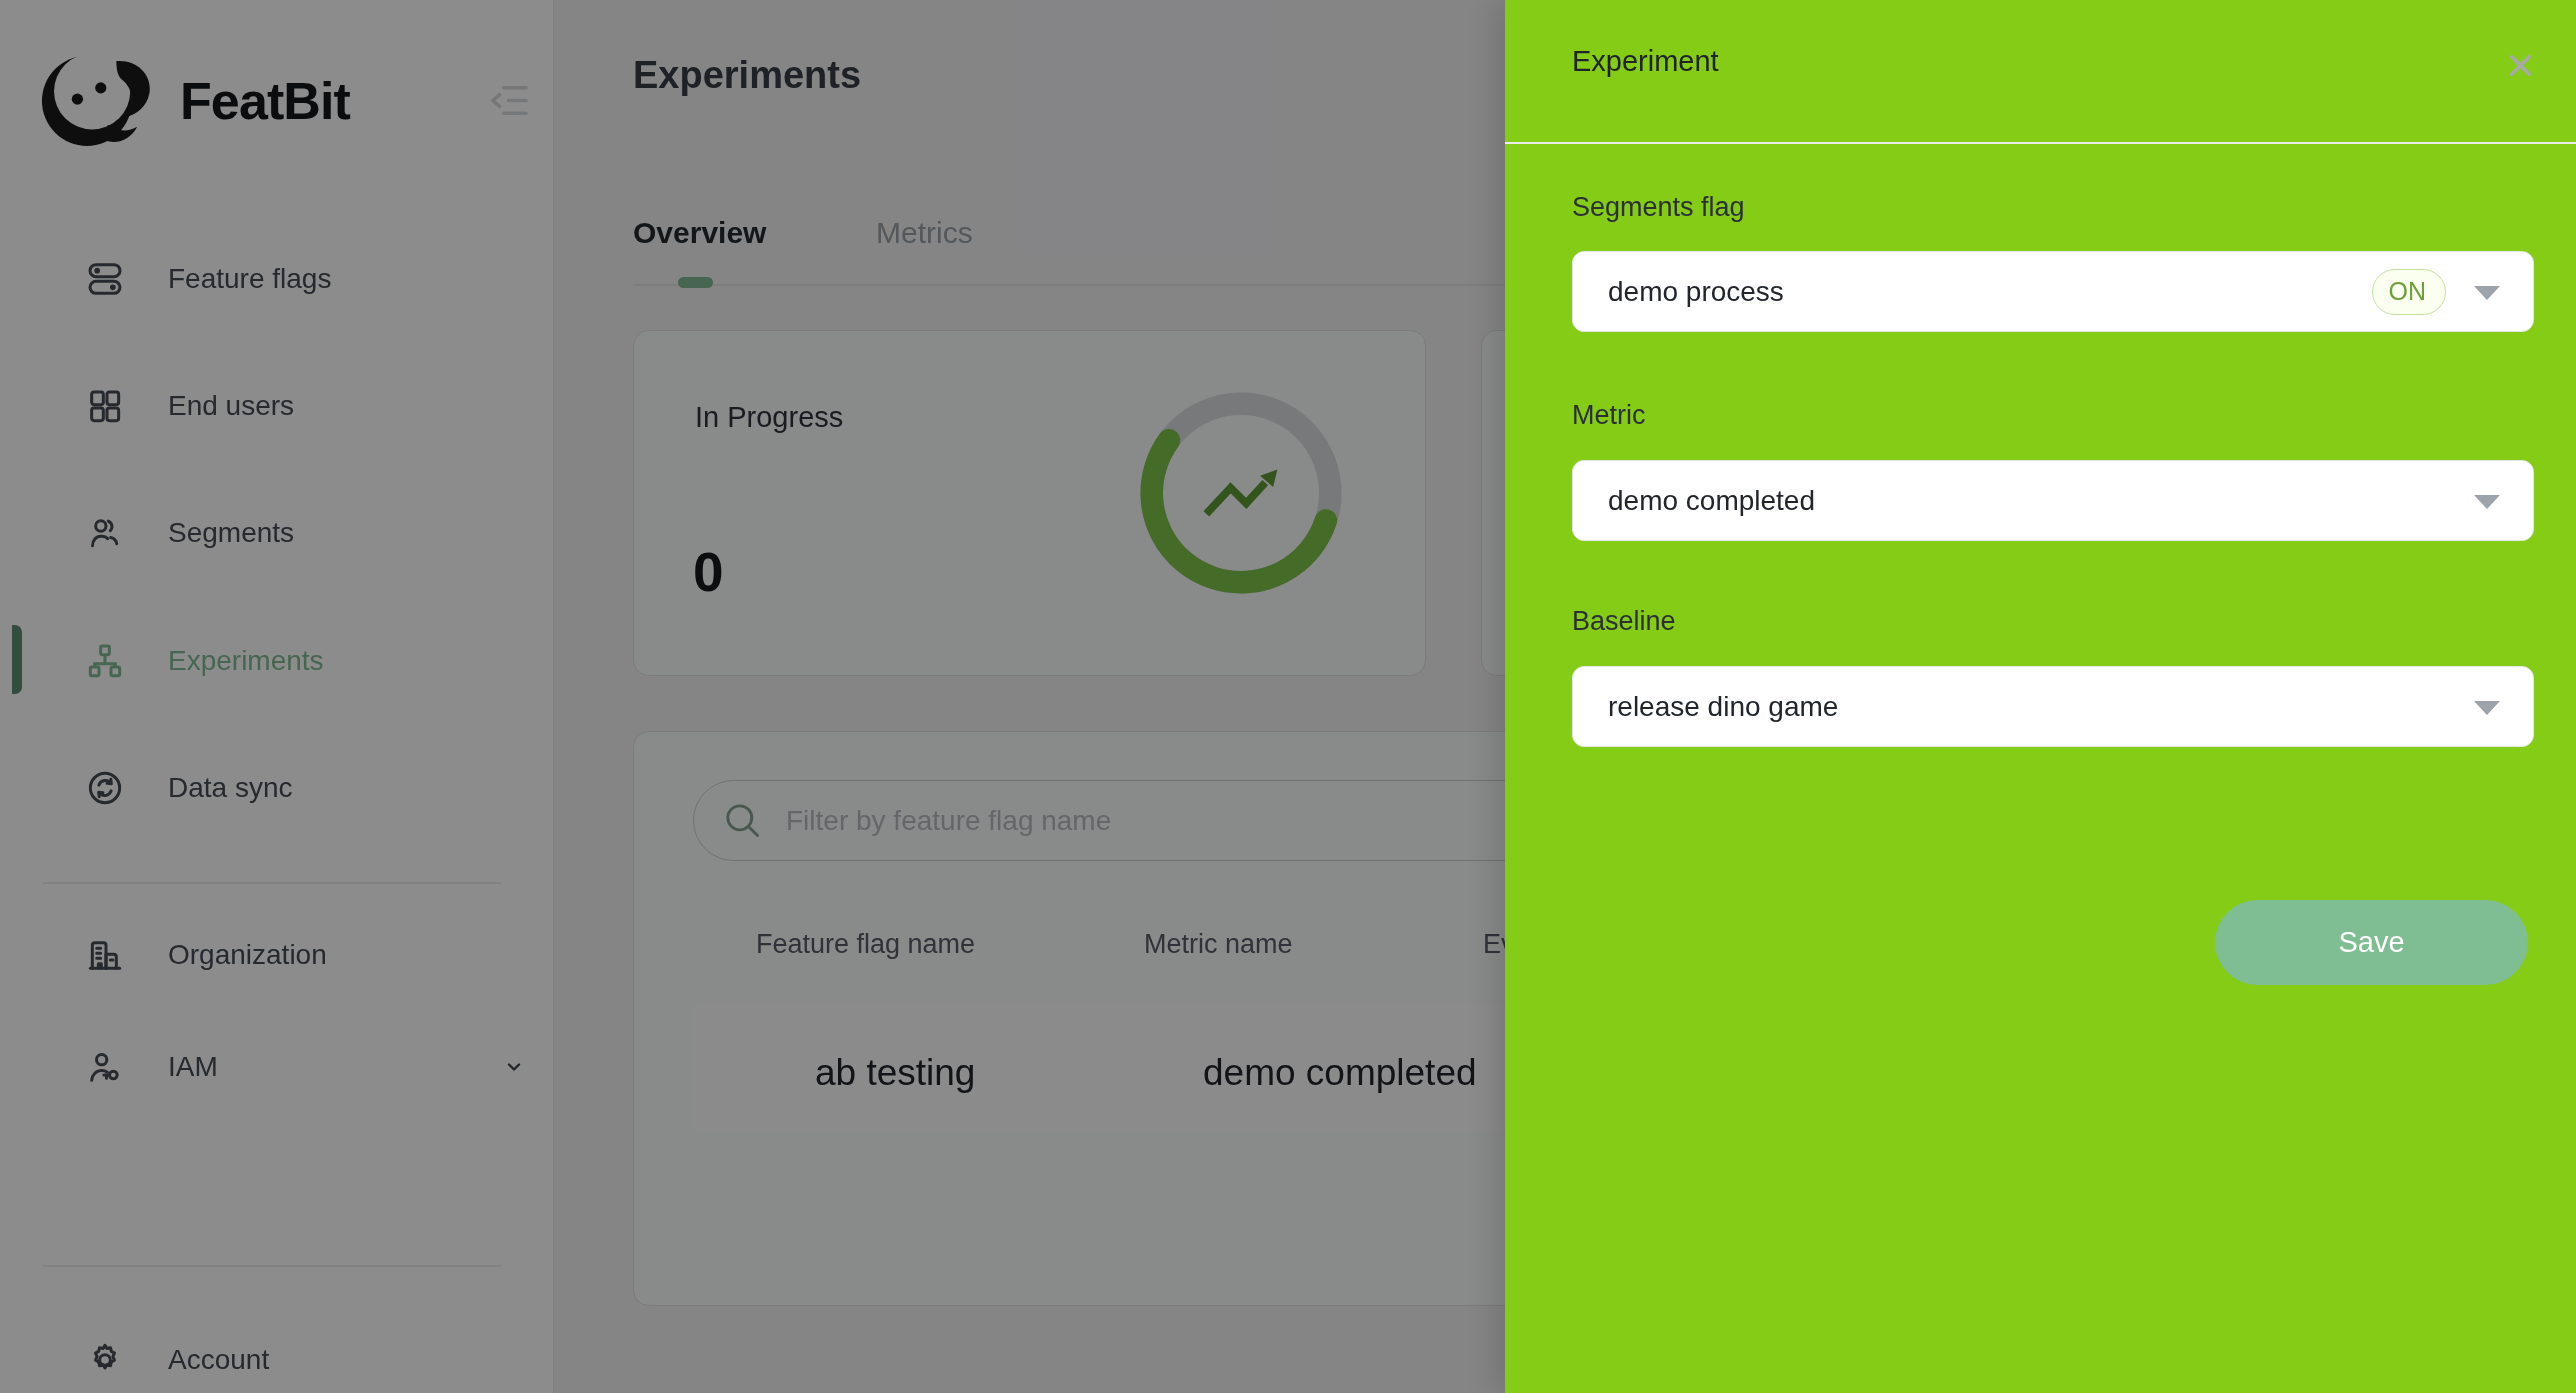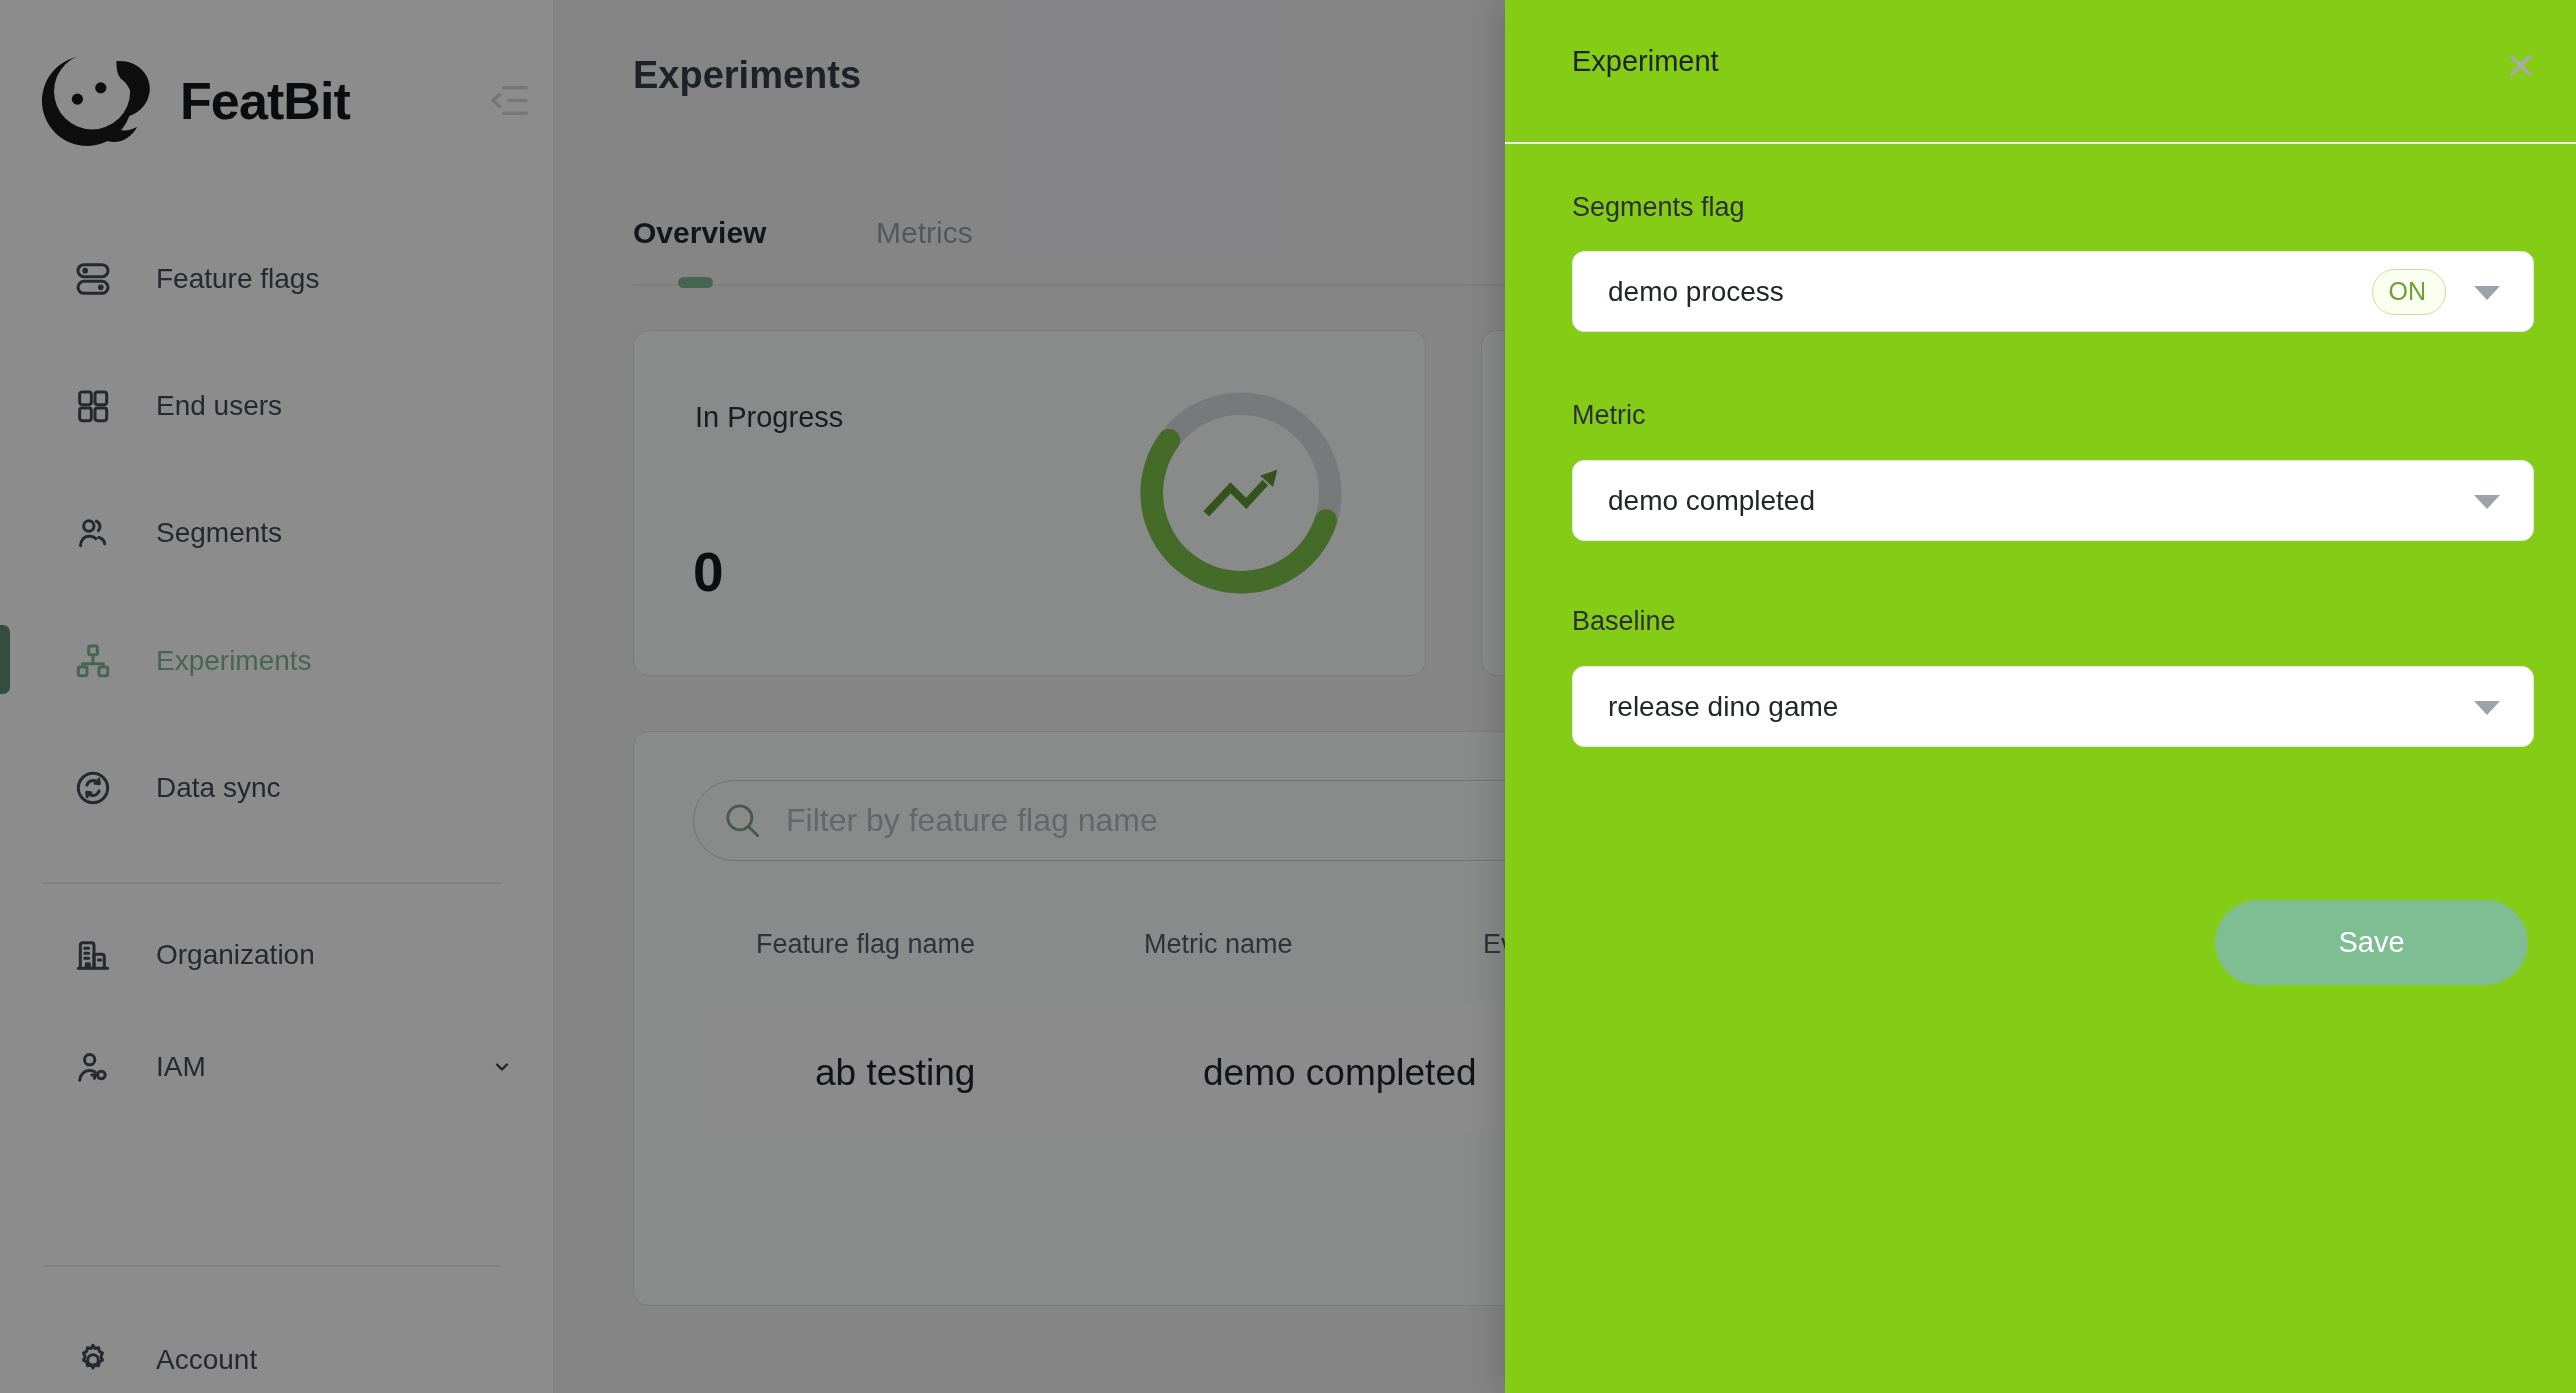--- a/index.html
+++ b/index.html
@@ -18,21 +18,21 @@
 
   
   #sidebar { position:absolute; left:0; top:0; width:554px; height:1394px;
     background:#ffffff; border-right:1.7px solid #e9eaec; z-index:1; }
   .brand-row { position:absolute; left:35px; top:42px; width:484px; height:121px; }
   .brand-logo { position:absolute; left:0; top:0; width:116px; height:116px; }
   .brand-name { position:absolute; left:145px; top:29px; font-size:52px; font-weight:800;
     letter-spacing:-0.9px; color:#15171a; }
   .fold-icon { position:absolute; left:450px; top:35px; width:47px; height:47px; color:#d7d9dc; cursor:pointer; }
 
-  .nav-item { position:absolute; left:0; width:554px; height:69px; cursor:pointer; }
+  .nav-item { position:absolute; left:12px; width:554px; height:69px; cursor:pointer; }
   .nav-item .nicon { position:absolute; left:73px; top:15.6px; width:40px; height:40px; color:var(--nav-ink); }
   .nav-item .nlabel { position:absolute; left:156px; top:20px; font-size:28px; color:var(--nav-ink); }
   .nav-item.active .nicon, .nav-item.active .nlabel { color:var(--accent); }
   .active-indicator { position:absolute; left:0px; width:10.4px; height:69px;
     background:var(--accent-strong); border-radius:0 7px 7px 0; }
   .side-divider { position:absolute; left:43px; width:458px; height:1.7px; background:#ebecee; }
   .iam-chevron { position:absolute; left:490px; top:24px; width:24px; height:24px; color:#3f454e; }
 
   
   #main { position:absolute; left:554px; top:0; width:2022px; height:1394px; background:#f2f3f5; }
@@ -48,21 +48,21 @@
   #card-progress { left:79px; top:330px; width:793px; height:346px; }
   #card-progress .card-title { position:absolute; left:61px; top:50px; font-size:29px; color:#2e333b;margin-top:20px; }
   #card-progress .card-count { position:absolute; left:59px; top:209px; font-size:55px; font-weight:700; color:#17191d; }
   .donut-wrap { position:absolute; left:503px; top:58px; width:208px; height:208px; }
 
   #card-hidden { left:927px; top:330px; width:519px; height:346px; }
 
   #card-table { left:79px; top:731px; width:1817px; height:575px; }
   .filter-input { position:absolute; left:59px; top:48px; width:1298px; height:81px;
     border:1.7px solid #ccd0cd; border-radius:41px; background:transparent;
-    padding-left:92px; font-size:32px; color:#3c4248; outline:none;
+    padding-left:92px; font-size:28px; color:#3c4248; outline:none;
     font-family:"Liberation Sans", sans-serif; }
   .filter-input::placeholder { color:#b4bcc0; }
   .search-icon { position:absolute; left:87px; top:67px; width:43px; height:43px; color:#84a18e; pointer-events:none; }
   .th { position:absolute; top:197px; font-size:27px; color:#565c66; white-space:nowrap; }
   .table-row { position:absolute; left:59px; top:270px; width:1695px; height:131px;
     background:#fdfdfe; border-radius:12px; cursor:pointer; }
   .td { position:absolute; top:50px; font-size:37px; color:#22262c; white-space:nowrap;text-align:right; }
   .col0 { left:122px; } .col1 { left:510px; } .col2 { left:849px; }
   .thcol0 { left:122px; } .thcol1 { left:510px; } .thcol2 { left:849px; }
 

